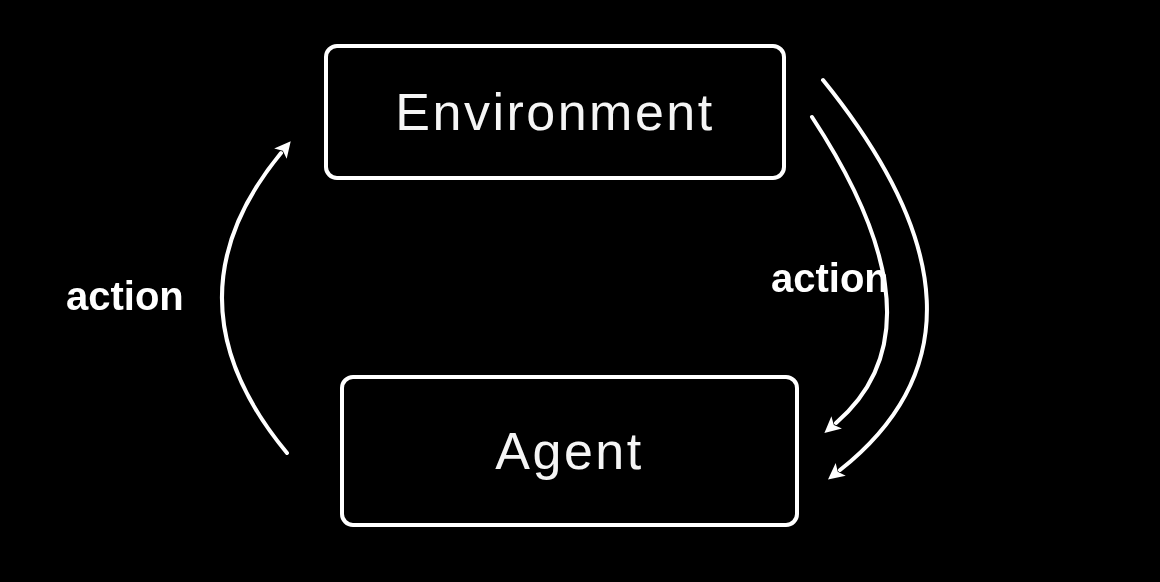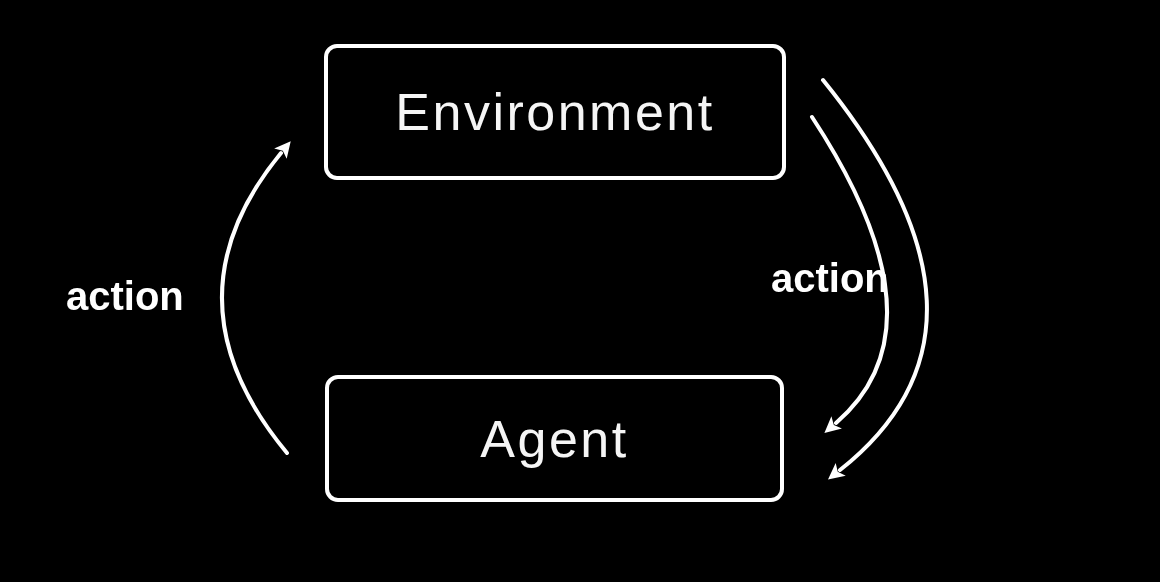--- a/index.html
+++ b/index.html
@@ -26,21 +26,21 @@
     box-sizing: border-box;
   }
   .node-box .node-label {
     color: #f5f5f5;
     font-size: 52px;
     font-weight: 300;
     letter-spacing: 2.5px;
     white-space: nowrap;
   }
   #env-box   { left: 324px; top: 44px;  width: 462px; height: 136px; }
-  #agent-box { left: 325px; top: 375px; width: 459px; height: 127px; text-decoration: underline; }
+  #agent-box { left: 340px; top: 375px; width: 459px; height: 152px; text-decoration: underline; }
 
   .edge-label {
     position: absolute;
     color: #ffffff;
     font-size: 40px;
     font-weight: 700;
     line-height: 1;
     white-space: nowrap;
   }
   #label-action { left: 66px;  top: 276px; }

